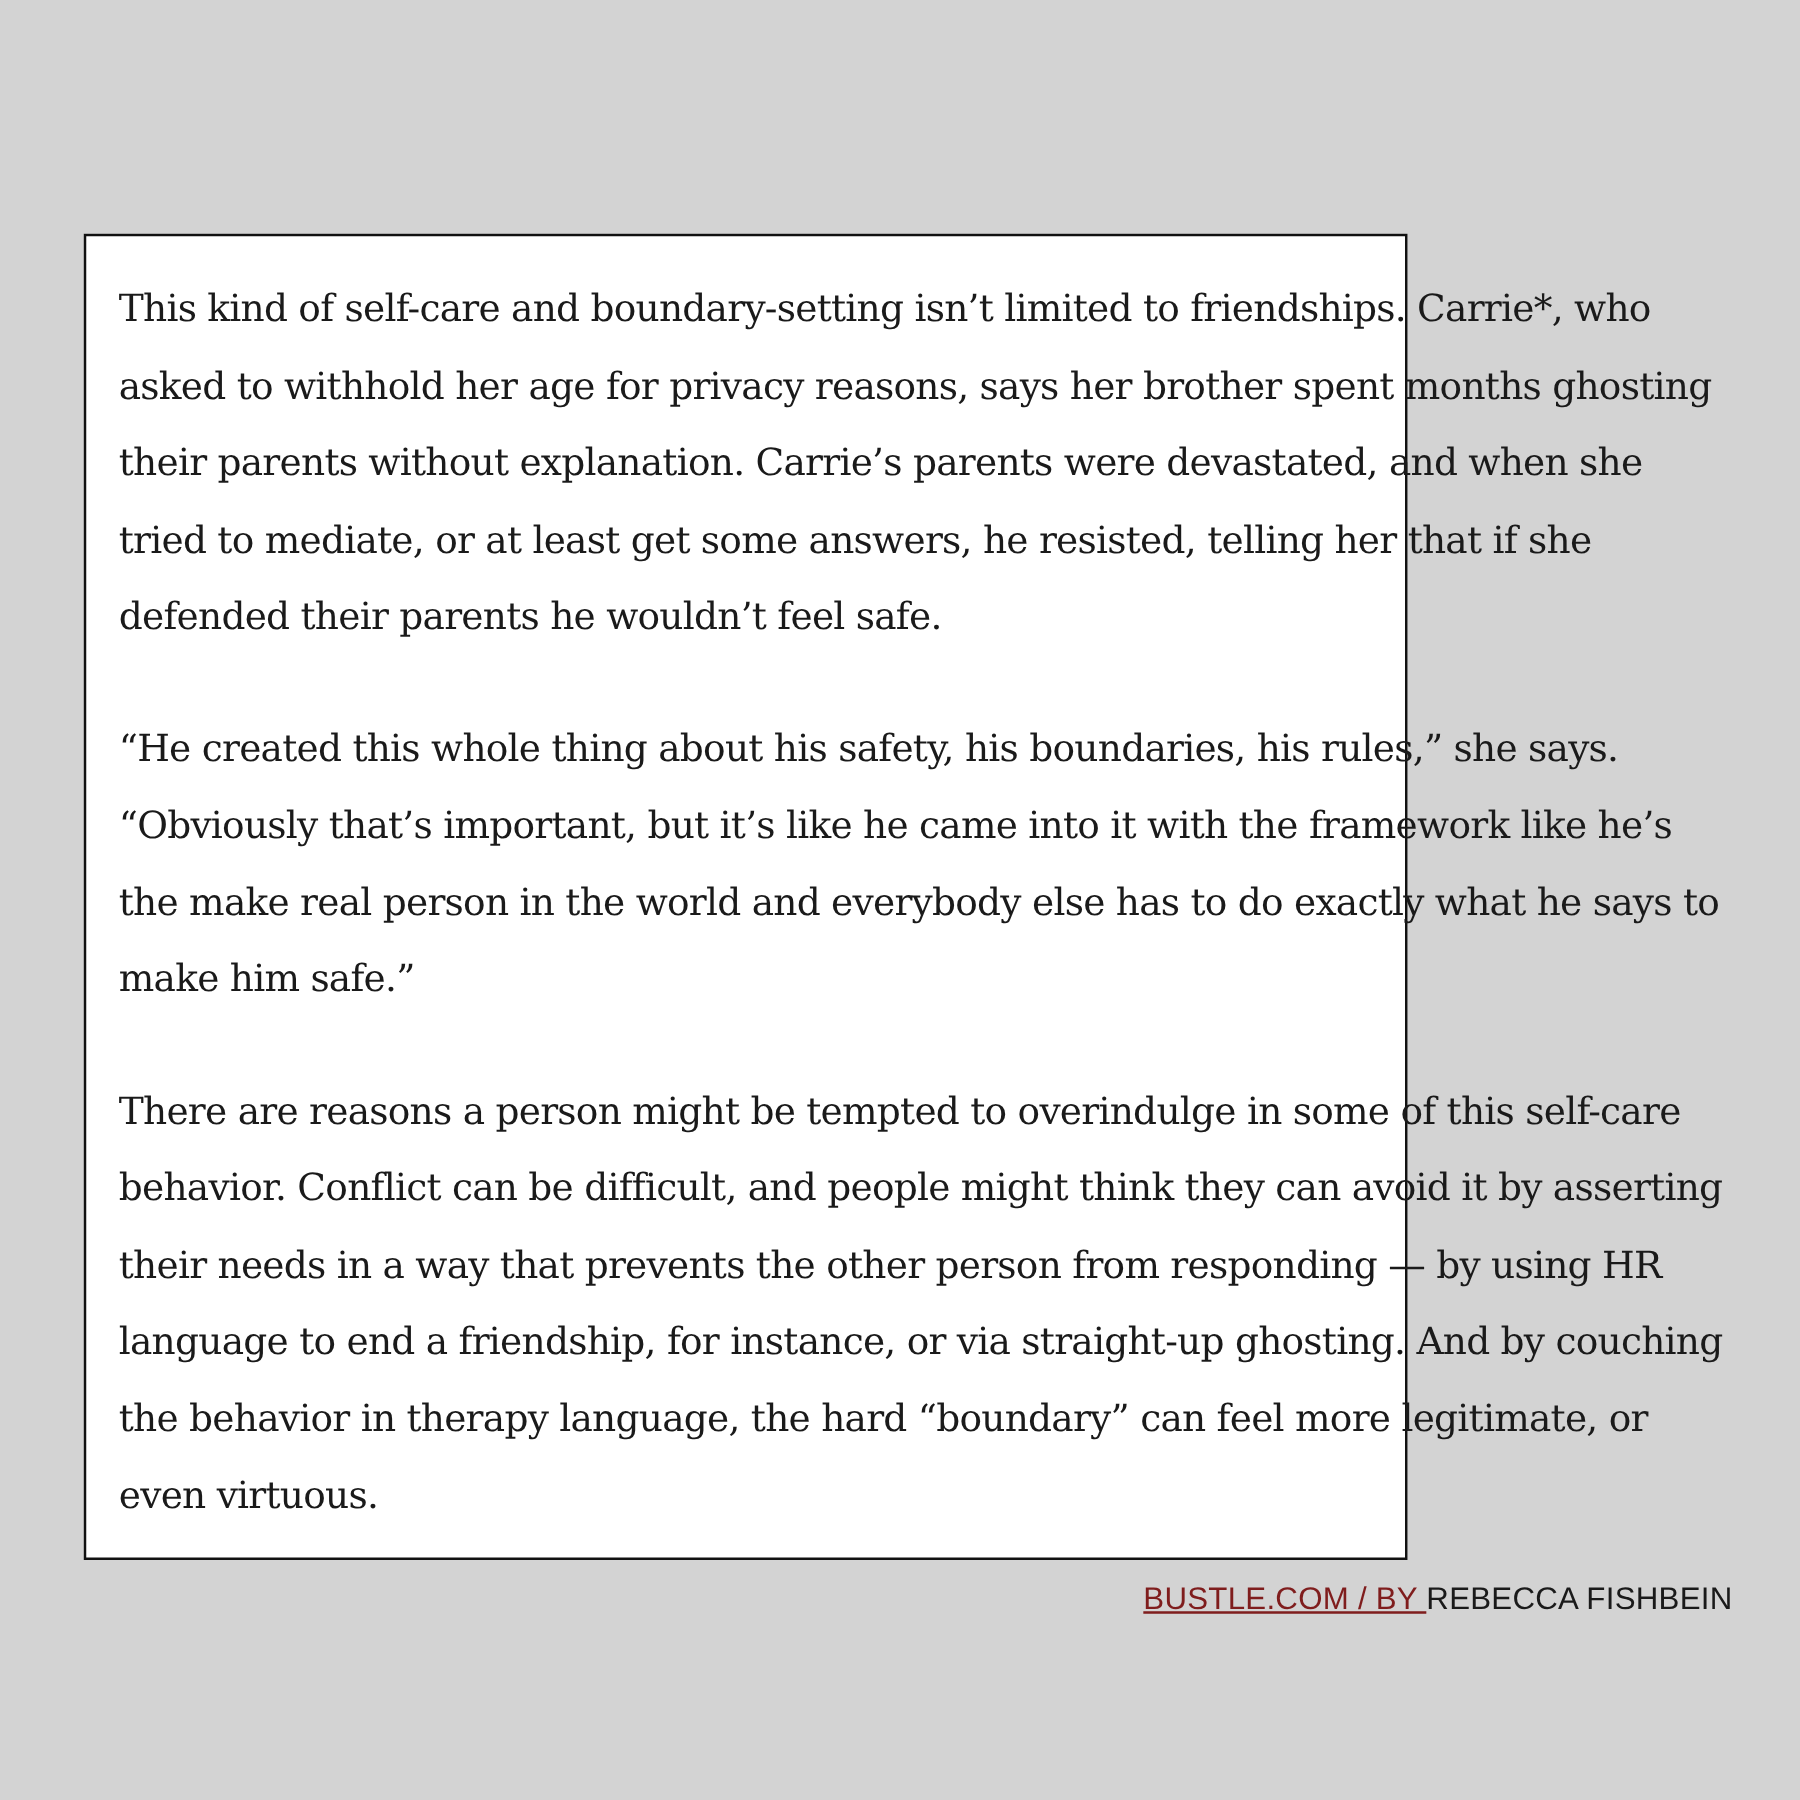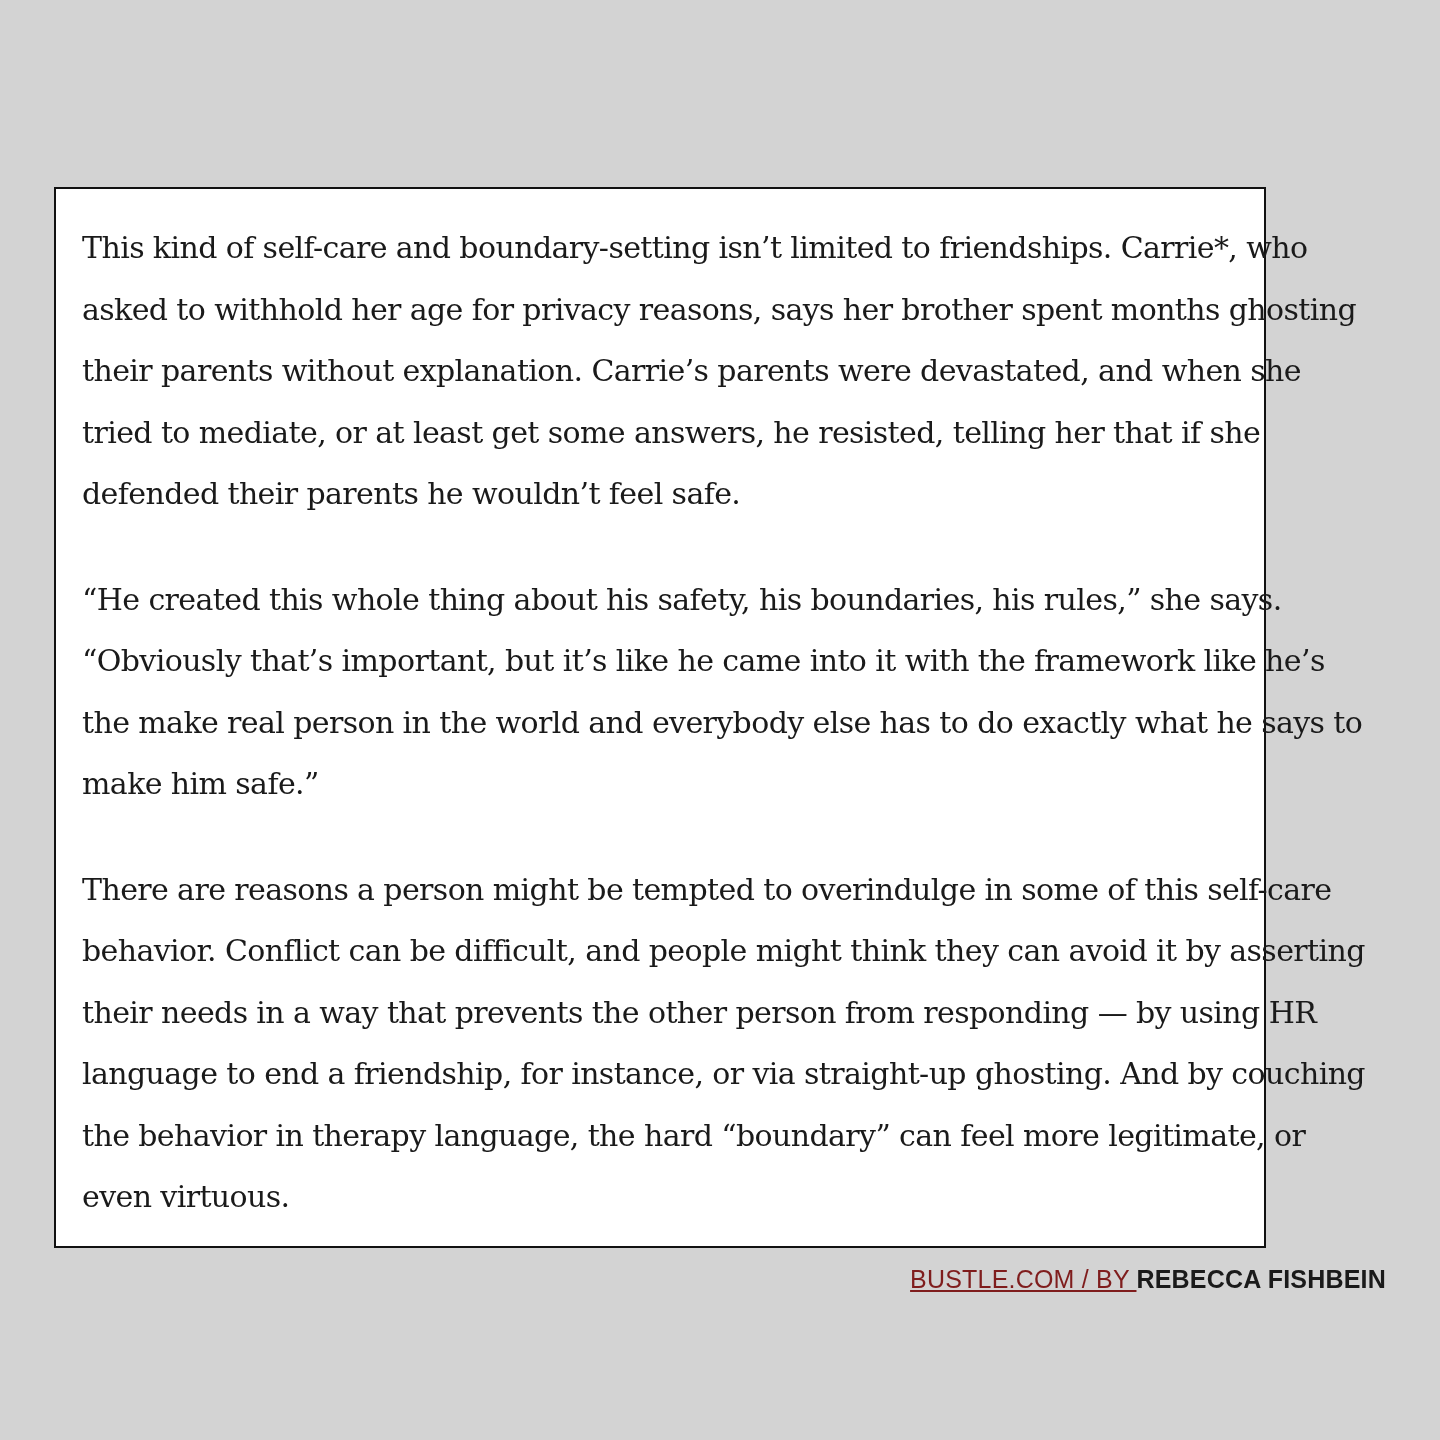--- a/index.html
+++ b/index.html
@@ -4,22 +4,22 @@
 <style>
   html, body { margin: 0; padding: 0; }
   body {
     width: 1440px; height: 1440px;
     background: #d3d3d3;
     position: relative;
     overflow: hidden;
   }
   .card {
     position: absolute;
-    left: 54px; top: 187px;
-    width: 1212px; height: 1061px;
+    left: 67px; top: 187px;
+    width: 1059px; height: 1061px;
     background: #ffffff;
     border: 2px solid #111111;
     box-sizing: border-box;
   }
   .body-text {
     position: absolute;
     left: 26px; top: 28px;
     width: 1290px;
     font-family: "DejaVu Serif", "Liberation Serif", serif;
     font-size: 30px;
@@ -32,21 +32,21 @@
   .credit {
     position: absolute;
     right: 54px; top: 1265px;
     font-family: "Liberation Sans", "DejaVu Sans", sans-serif;
     font-size: 25px;
     color: #1a1a1a;
     letter-spacing: 0.2px;
     white-space: nowrap;
   }
   .credit .src { font-weight: 300; color: #7f1d1d; text-decoration: underline; }
-  .credit .author { font-weight: 700; text-align: right; }
+  .credit .author { font-weight: 400; text-align: right; }
 </style>
 </head>
 <body>
 
 <div class="card">
   <div class="body-text">
     <p>This kind of self-care and boundary-setting isn’t limited to friendships. Carrie*, who asked to withhold her age for privacy reasons, says her brother spent months ghosting their parents without explanation. Carrie’s parents were devastated, and when she tried to mediate, or at least get some answers, he resisted, telling her that if she defended their parents he wouldn’t feel safe.</p>
     <p>“He created this whole thing about his safety, his boundaries, his rules,” she says. “Obviously that’s important, but it’s like he came into it with the framework like he’s the make real person in the world and everybody else has to do exactly what he says to make him safe.”</p>
     <p>There are reasons a person might be tempted to overindulge in some of this self-care behavior. Conflict can be difficult, and people might think they can avoid it by asserting their needs in a way that prevents the other person from responding — by using HR language to end a friendship, for instance, or via straight-up ghosting. And by couching the behavior in therapy language, the hard “boundary” can feel more legitimate, or even virtuous.</p>
   </div>

